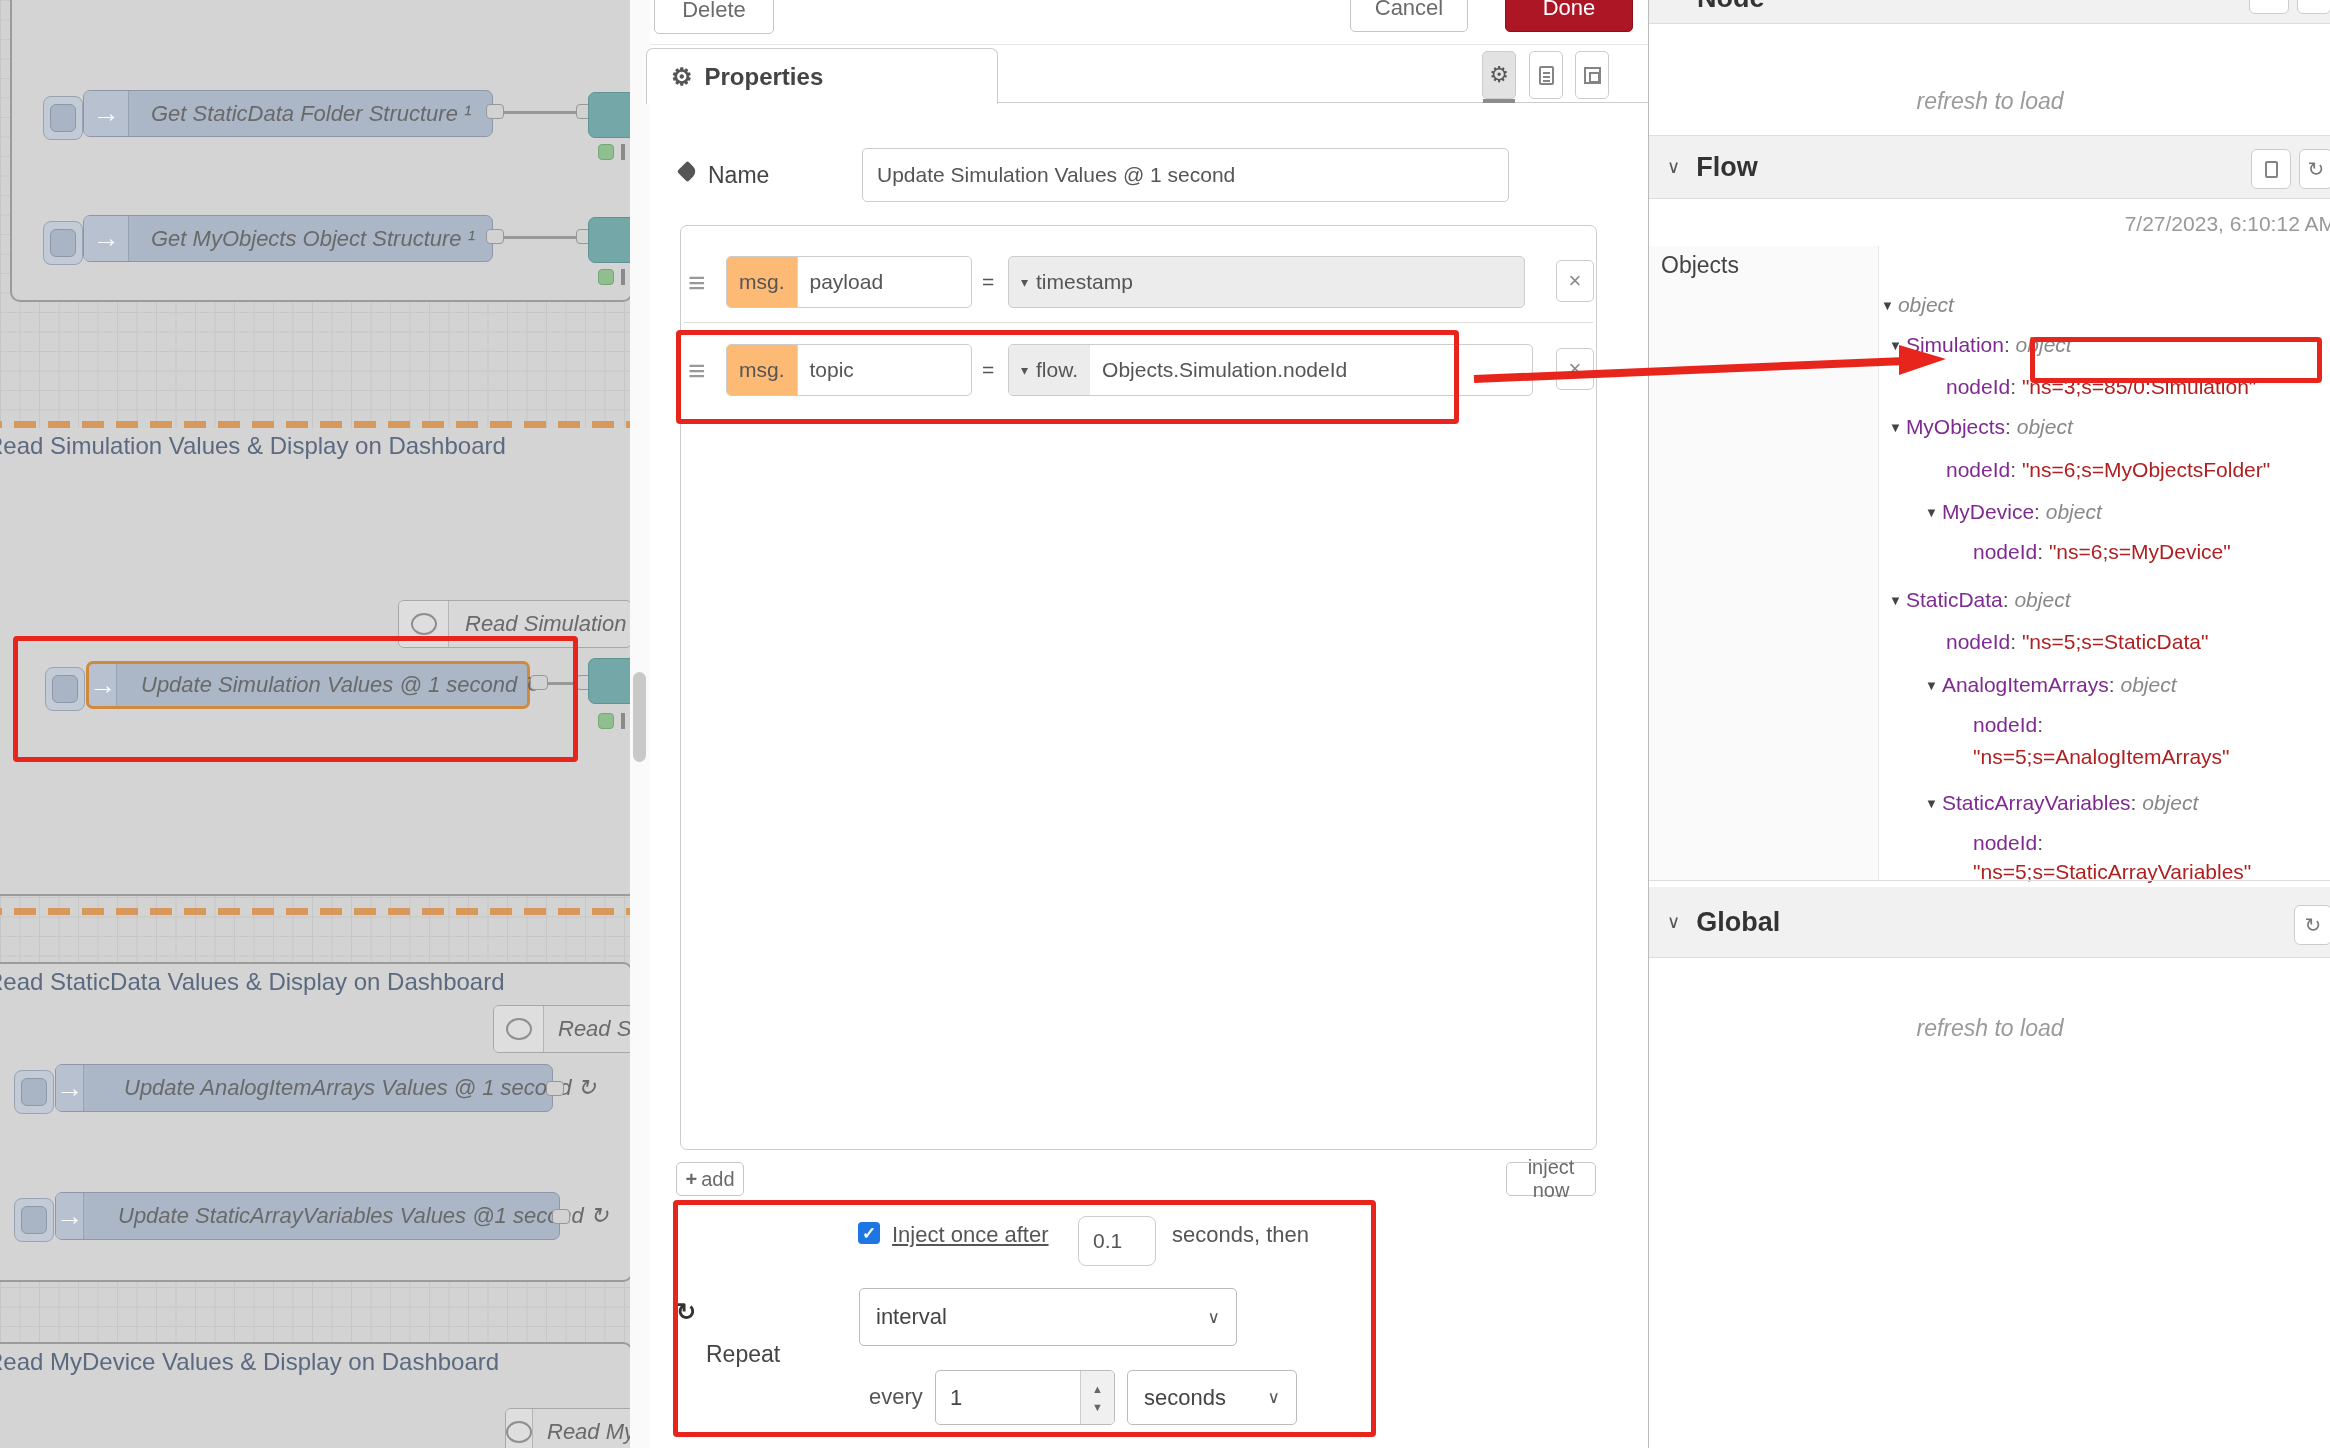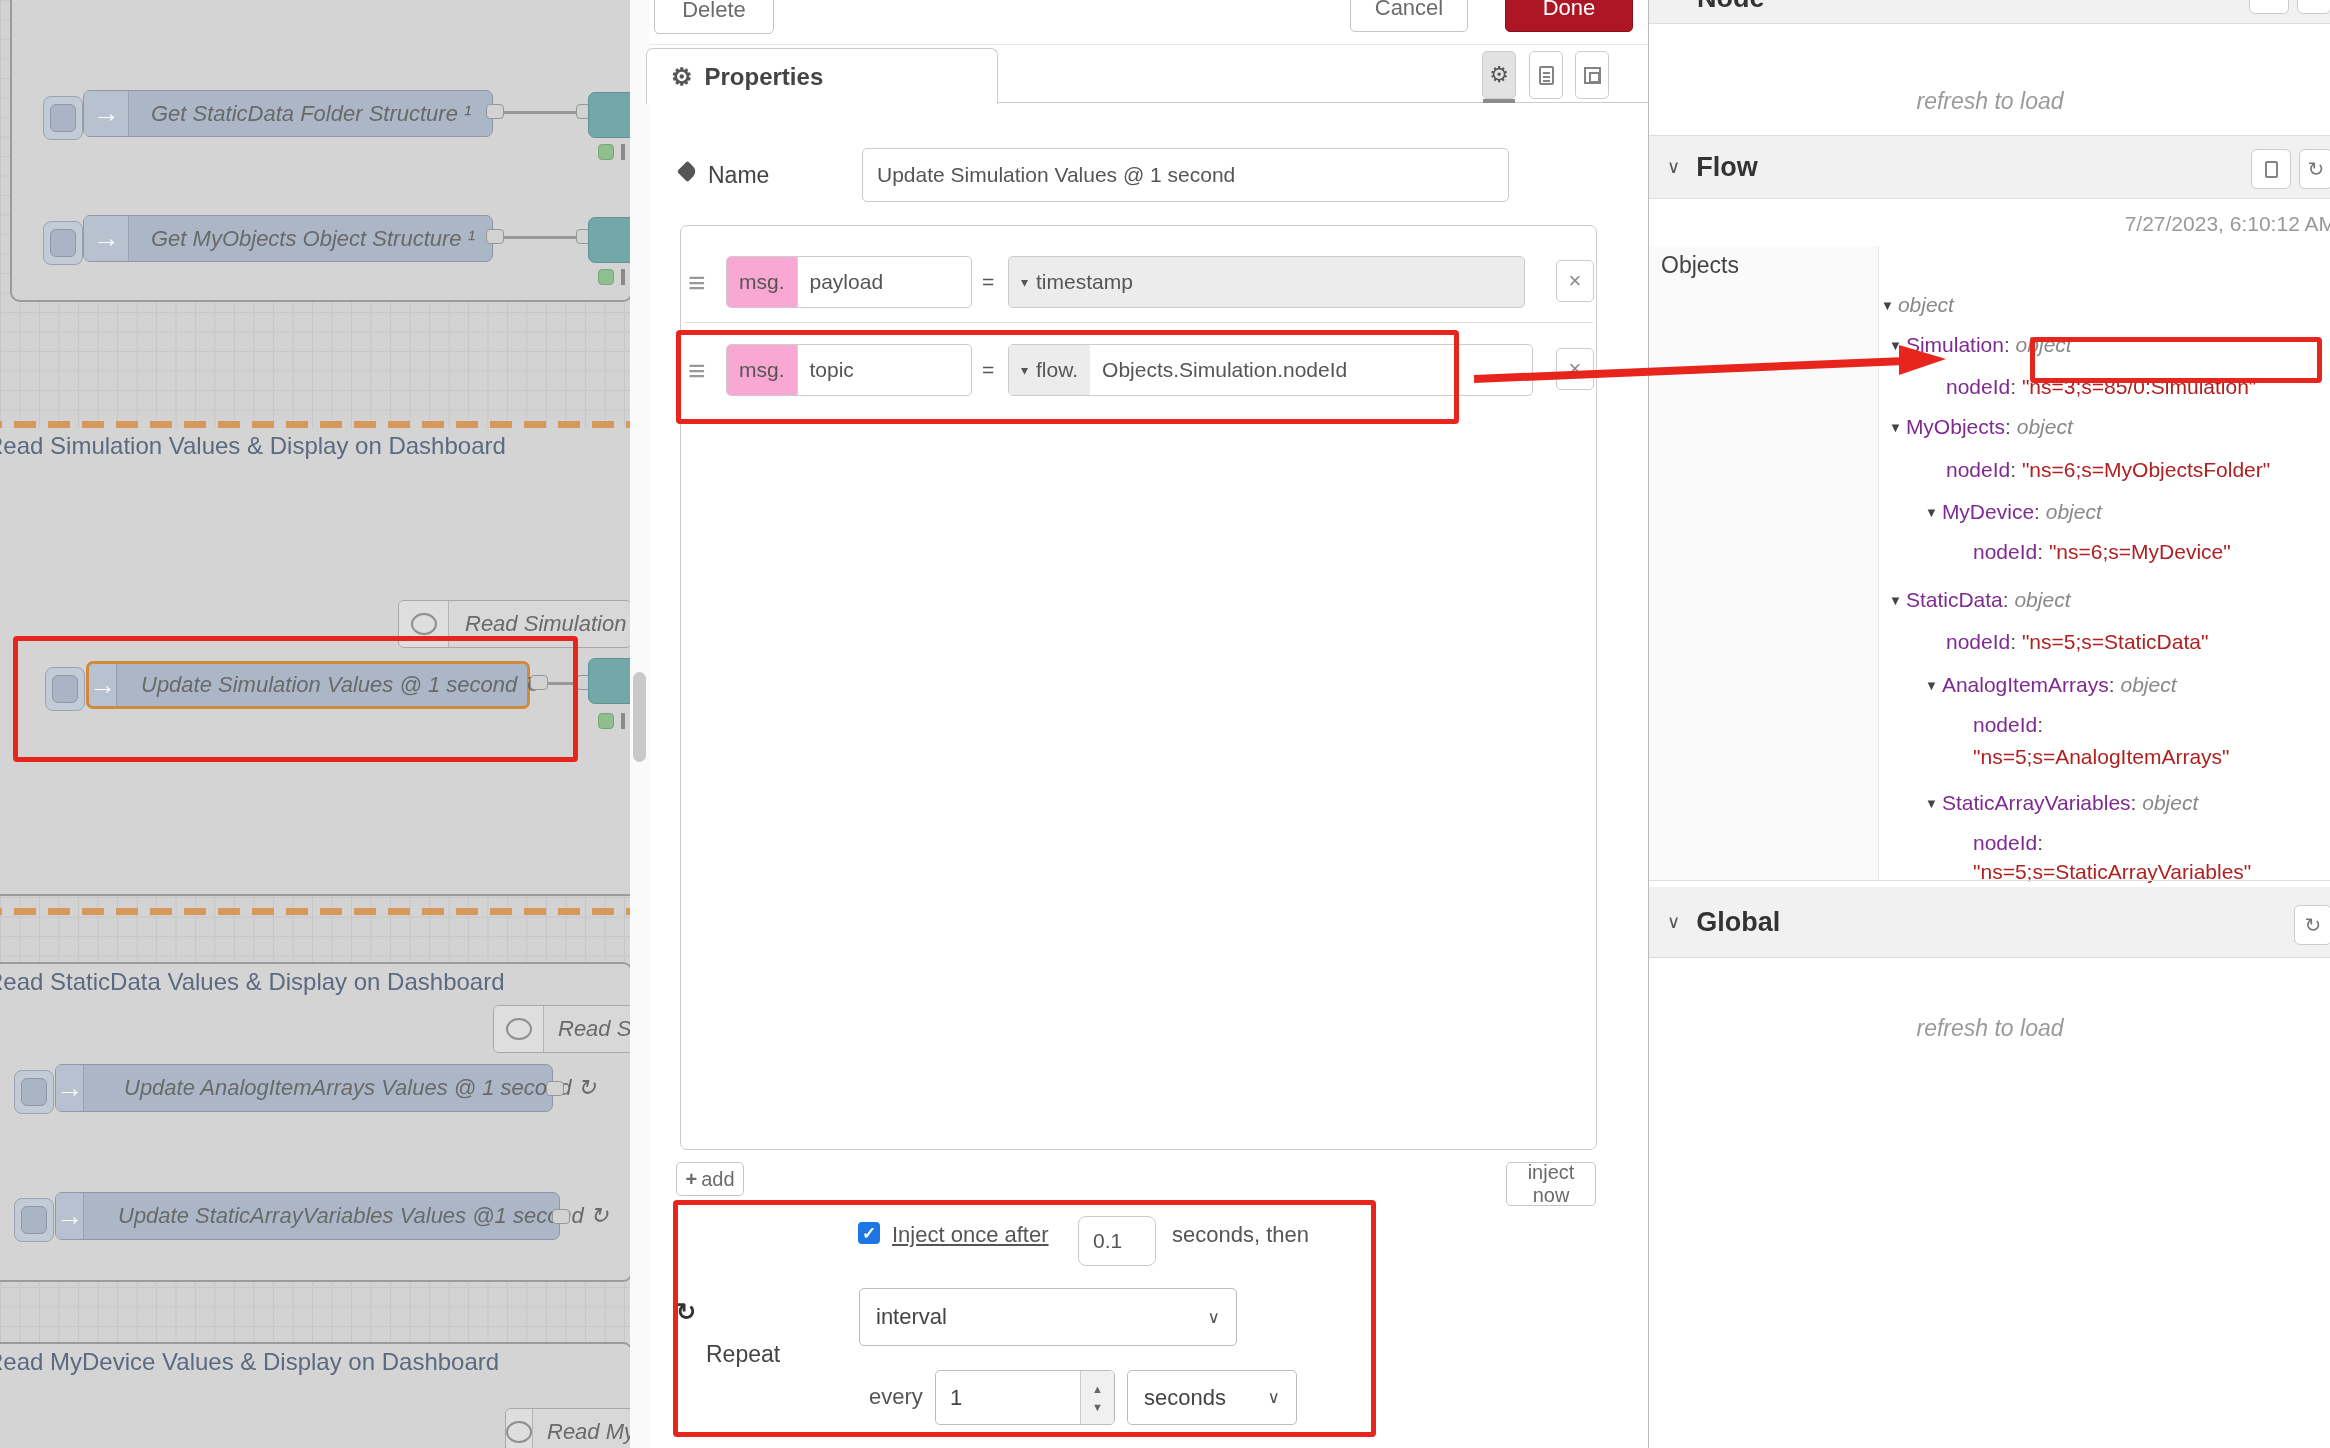--- a/index.html
+++ b/index.html
@@ -88,21 +88,21 @@
   .tag-icon { display:inline-block; width:15px; height:15px; background:#555; border-radius:2px 7px 2px 2px; transform:rotate(45deg); }
   .field-label { font-size:23px; color:#444; }
   .text-input {
     position:absolute; border:1.5px solid #ccc; border-radius:5px; background:#fff;
     font-size:21px; color:#555; display:flex; align-items:center; padding-left:14px;
     font-family:"Liberation Sans", sans-serif;
   }
   #rules-container { left:680px; top:225px; width:917px; height:925px; border:1.5px solid #ccc; border-radius:7px; background:#fff; }
   .hamburger { position:absolute; font-size:30px; color:#999; }
   .prop-group { position:absolute; border:1.5px solid #ccc; border-radius:5px; background:#fff; display:flex; overflow:hidden; }
-  .prop-prefix { background:#f9a8d4; border-right:1px solid #d5d5d5; display:flex; align-items:center; padding:0 12px; font-size:21px; color:#555;text-align:center; }
+  .prop-prefix { background:#fdba74; border-right:1px solid #d5d5d5; display:flex; align-items:center; padding:0 12px; font-size:21px; color:#555;text-align:center; }
   .prop-input { display:flex; align-items:center; padding-left:12px; font-size:21px; color:#555; flex:1; }
   .eq { position:absolute; font-size:21px; color:#555; }
   .value-box { position:absolute; border:1.5px solid #ccc; border-radius:5px; display:flex; overflow:hidden; }
   .value-box .caret-sec { display:flex; align-items:center; gap:8px; padding:0 12px; background:#ececec; font-size:21px; color:#555; }
   .value-box .val-txt { display:flex; align-items:center; padding-left:12px; font-size:21px; color:#555; flex:1; background:transparent; }
   .caret { font-size:14px; color:#555; }
   .xbtn { position:absolute; width:38px; height:42px; background:#fff; border:1.5px solid #ccc; border-radius:5px;
     display:flex; align-items:center; justify-content:center; font-size:22px; color:#888; }
   .li-sep { position:absolute; height:1px; background:#ddd; }
 
@@ -305,21 +305,21 @@
       <span>flow.</span>
     </span>
     <span class="val-txt">Objects.Simulation.nodeId</span>
   </div>
   <div class="xbtn" style="left:1556px; top:348px;">×</div>
 
   <button class="btn" style="left:676px; top:1162px; width:68px; height:34px; font-size:20px;">
     <span style="font-weight:bold; margin-right:4px;">+</span>
     <span>add</span>
   </button>
-  <button class="btn" style="left:1506px; top:1162px; width:90px; height:44px; font-size:20px;">inject now</button>
+  <button class="btn" style="left:1506px; top:1162px; width:90px; height:34px; font-size:20px;">inject now</button>
 
   <div class="checkbox" style="left:858px; top:1222px;">✓</div>
   <span class="abs field-label" style="left:892px; top:1222px; font-size:22px; color:#555;text-decoration:underline;">Inject once after</span>
   <div class="text-input" style="left:1078px; top:1216px; width:78px; height:50px; border-radius:8px;">
     <span>0.1</span>
   </div>
   <span class="abs field-label" style="left:1172px; top:1222px; font-size:22px; color:#555;">seconds, then</span>
 
   <span class="abs" style="left:676px; top:1298px; font-size:24px; font-weight:bold; color:#333;">↻</span>
   <span class="abs field-label" style="left:706px; top:1300px;margin-top:41px;">Repeat</span>

